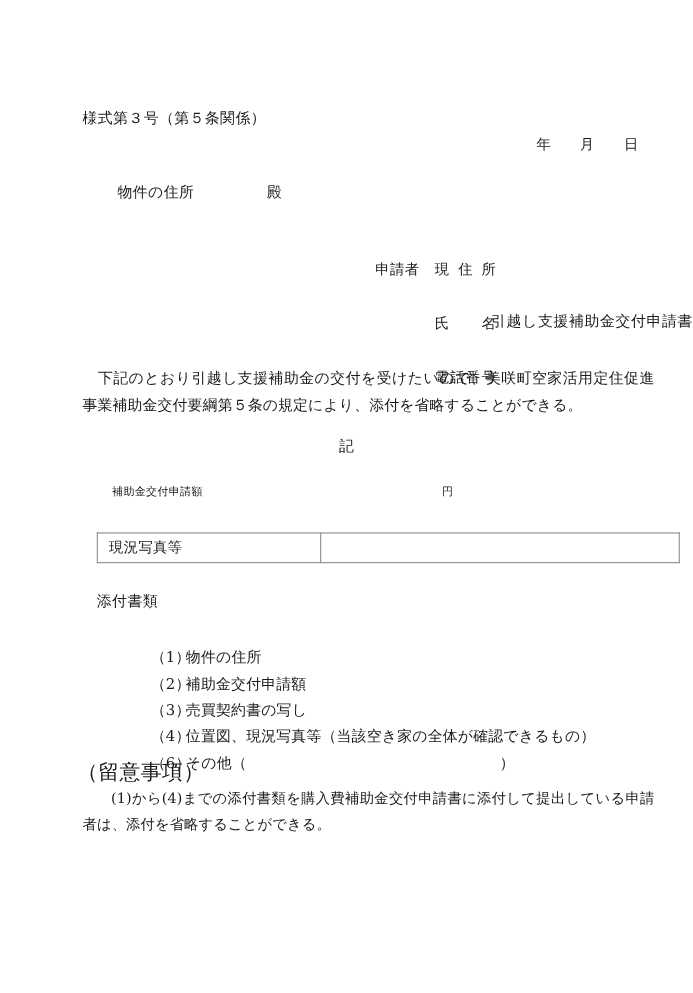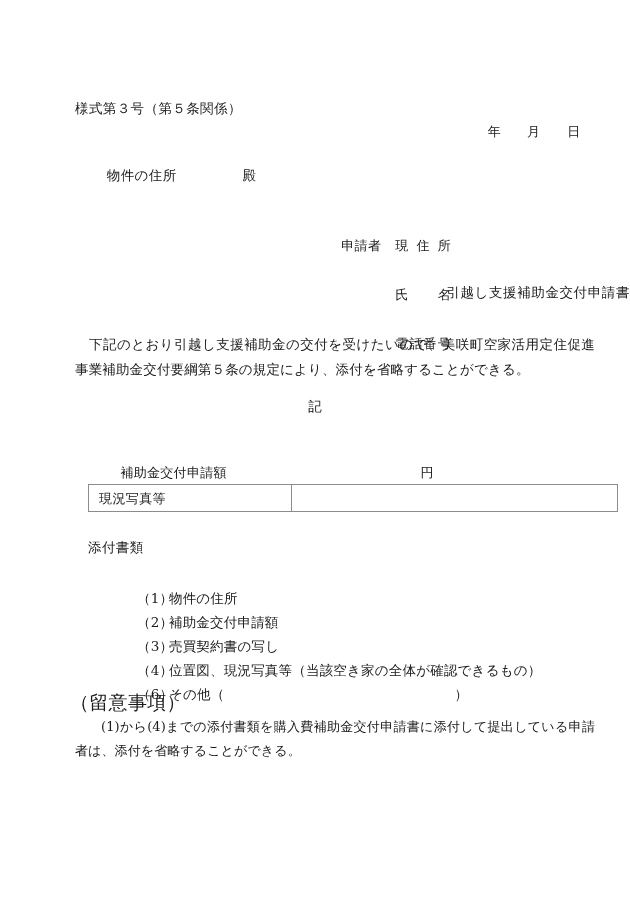--- a/index.html
+++ b/index.html
@@ -101,24 +101,23 @@
     left: 0;
     right: 0;
     top: 400px;
     text-align: center;
     font-size: 13.5px;
   }
 
   
   .amount-line {
     left: 88px;
-    top: 454px;
-    font-size: 13px;
+    top: 433px;
+    font-size: 10px;
     letter-spacing: 0.3px;
-    font-family: Liberation Mono, monospace;
   }
   .amount-label { display: inline-block; width: 300px; }
   .amount-unit  { display: inline-block; }
 
   
   .prop-table {
     position: absolute;
     left: 88px;
     top: 484px;
     width: 487px;

